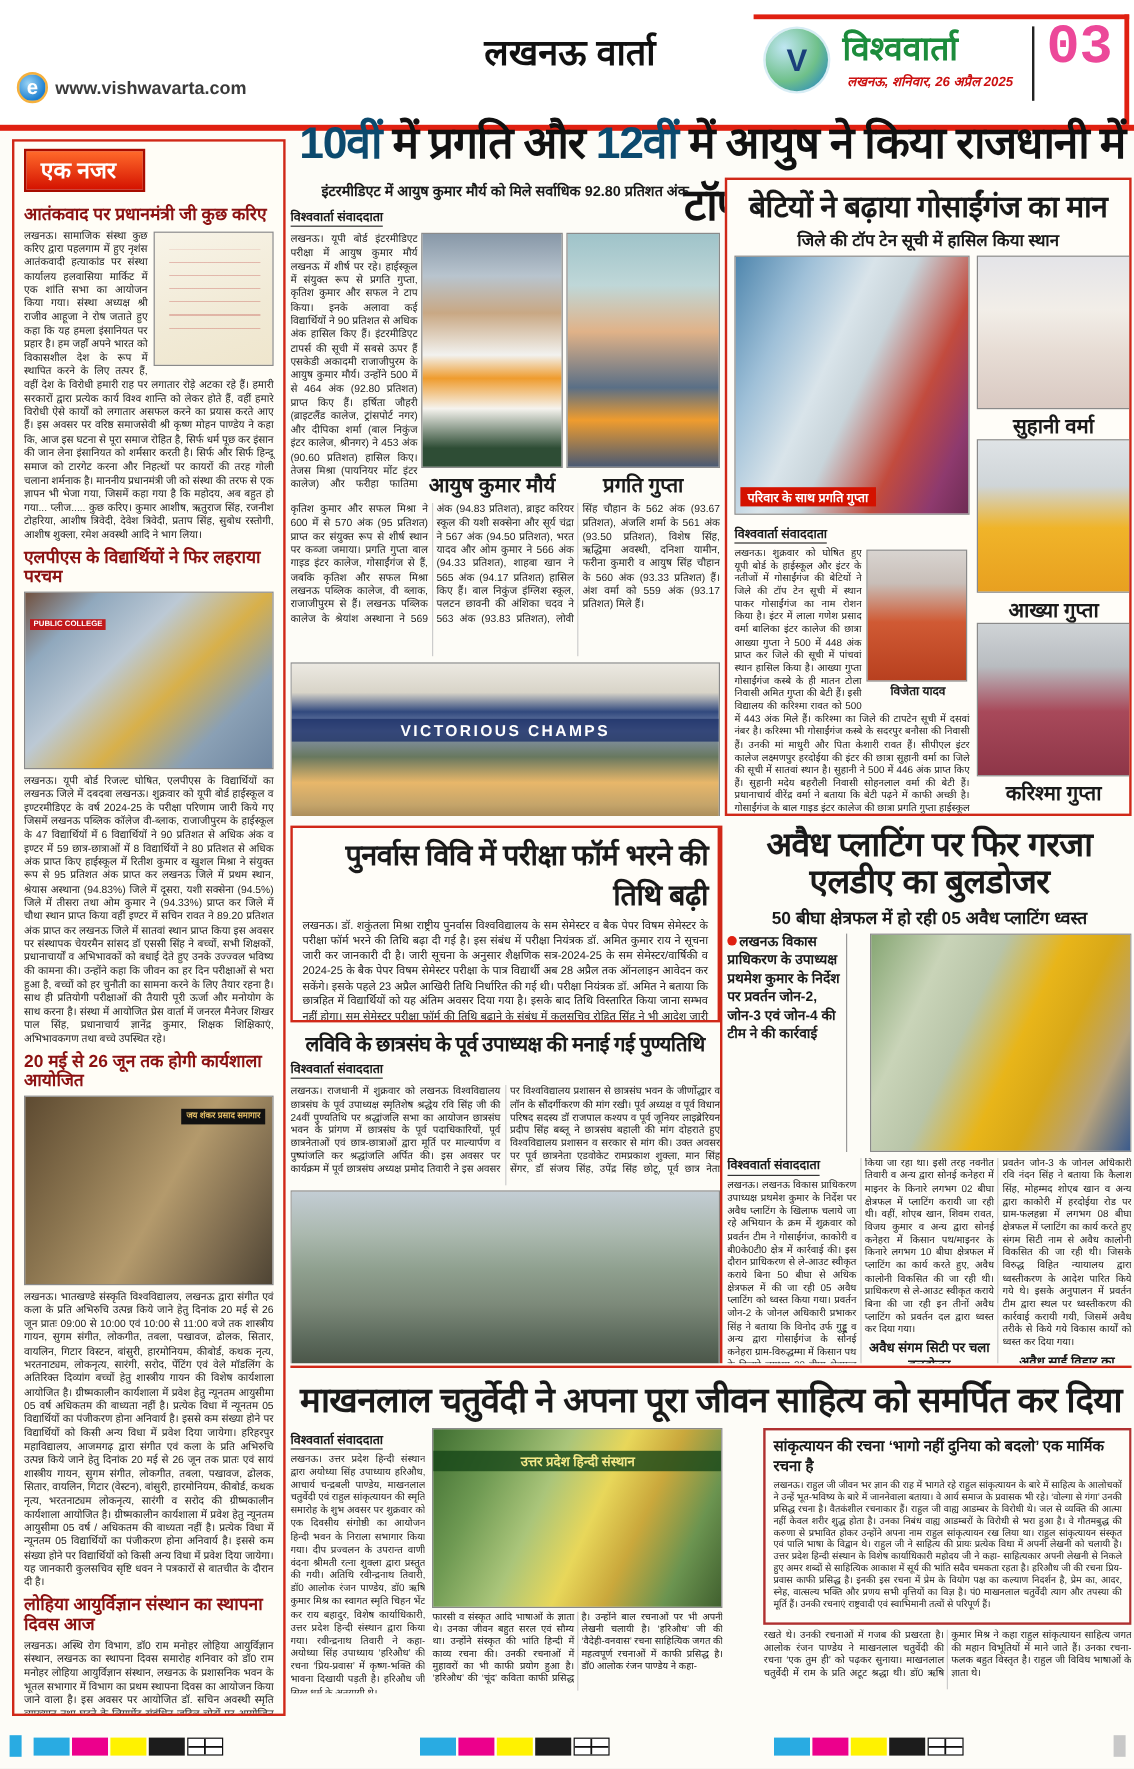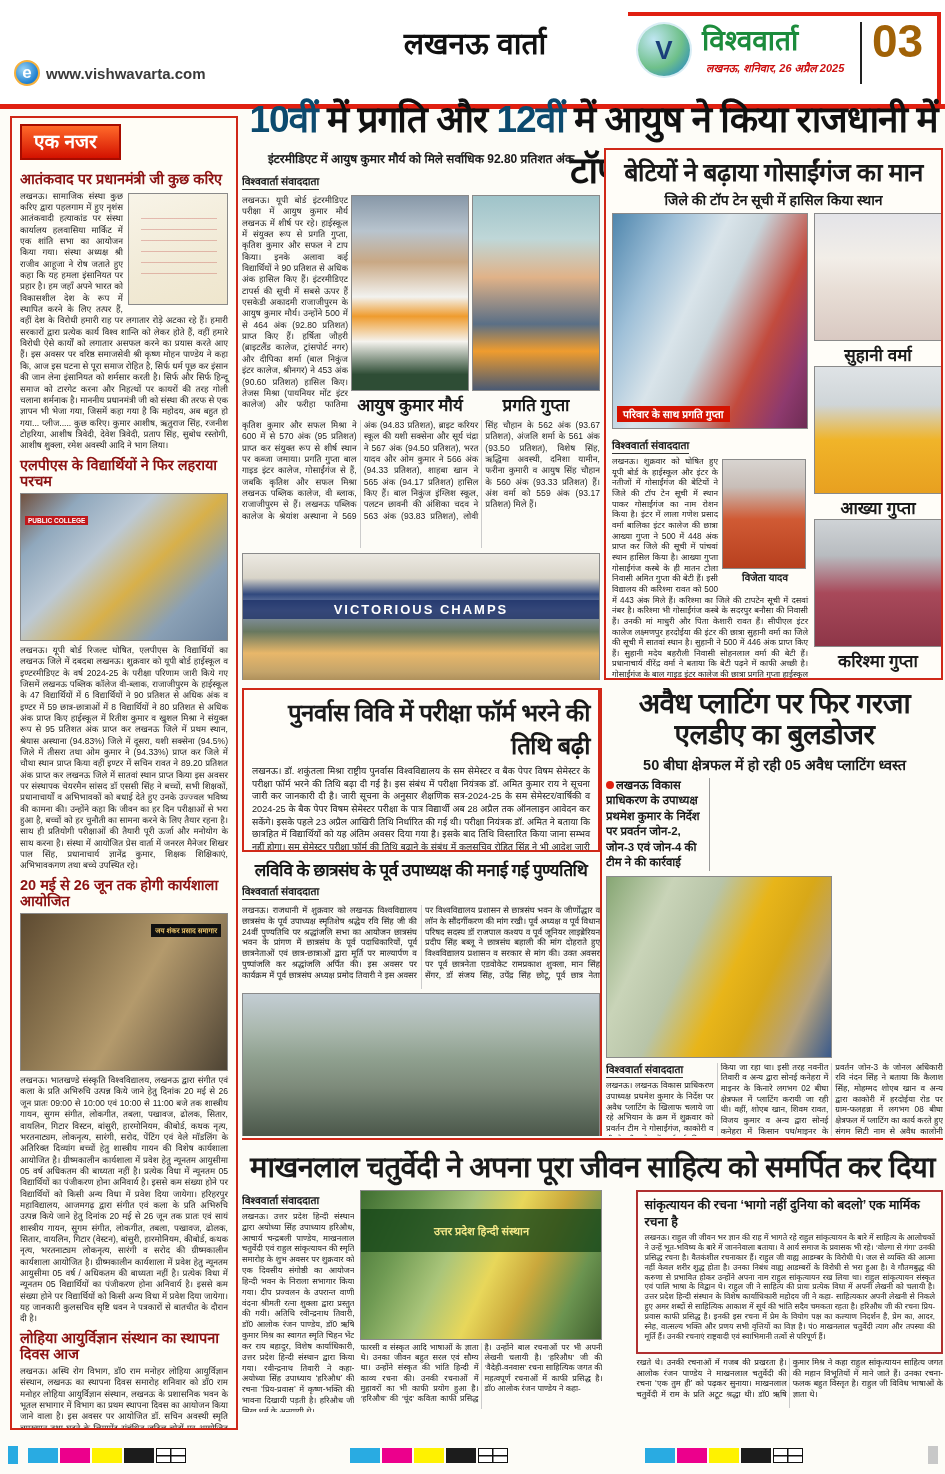--- a/index.html
+++ b/index.html
@@ -10,21 +10,21 @@
   #header { position:absolute; left:0; top:0; width:945px; height:104px; background:#fff; }
   .site { position:absolute; left:14px; top:60px; display:flex; align-items:center; gap:6px; }
   .e-icon { width:26px; height:26px; border-radius:50%; background:radial-gradient(circle at 35% 35%, #9ad4f5, #1d7fd0 70%); color:#fff; font-weight:bold; font-size:17px; display:flex; align-items:center; justify-content:center; border:2px solid #f6b03c; }
   .site-url { font-size:15px; font-weight:bold; color:#3a3a3a; }
   .center-title { position:absolute; left:310px; top:22px; width:330px; text-align:center; font-size:30px; font-weight:bold; color:#111; }
   .corner-frame { position:absolute; left:628px; top:12px; width:313px; height:92px; border-top:4px solid #e02011; border-right:4px solid #e02011; }
   .logo-circle { position:absolute; left:10px; top:8px; width:52px; height:52px; border-radius:50%; background:radial-gradient(circle at 30% 30%, #bfe6f2, #6fc08a 55%, #2b8bc0 90%); display:flex; align-items:center; justify-content:center; font-size:26px; font-weight:bold; color:#1a3f7a; box-shadow:0 0 0 2px #d8edf5; }
   .masthead { position:absolute; left:74px; top:4px; font-size:28px; font-weight:bold; color:#1c8c3c; }
   .dateline { position:absolute; left:78px; top:44px; font-size:11px; font-weight:bold; color:#cc1111;font-style:italic; }
   .pn-divider { position:absolute; left:232px; top:6px; width:2px; height:62px; background:#222; }
-  .page-number { position:absolute; left:244px; top:-2px; font-size:46px; font-weight:bold; color:#a16207; }
+  .page-number { position:absolute; left:244px; top:-2px; font-size:46px; font-weight:bold; color:#ec4899;font-family:Liberation Mono, monospace; }
   .red-rule { position:absolute; left:0; top:104px; width:945px; height:5px; background:#e02011; }
 
   
   .bodytext { font-size:8.6px; line-height:1.32; text-align:justify; color:#222; }
   .byline { display:inline-block; font-size:10.5px; font-weight:bold; border-bottom:1px solid #333; padding-bottom:1px; margin-bottom:3px; }
   .caption { font-size:17px; font-weight:bold; text-align:center; padding-top:2px; }
   .photo { border:1px solid #8a8a8a; position:relative; overflow:hidden; }
   .band { position:absolute; left:0; right:0; text-align:center; color:#fff; font-weight:bold; }
 
   
@@ -73,21 +73,21 @@
 
   
   #punarvas { position:absolute; left:242px; top:688px; width:358px; height:164px; border:2px solid #d02818; padding:5px 8px; background:#fffdf8; overflow:hidden; }
   .pu-headline { font-size:24px; font-weight:bold; text-align:right; letter-spacing:-0.5px; margin-bottom:4px; }
   .pu-body { font-size:9.2px; line-height:1.38; text-align:justify; }
 
   
   #lda { position:absolute; left:606px; top:688px; width:337px; height:448px; overflow:hidden; }
   .lda-headline { font-size:28px; font-weight:bold; text-align:center; line-height:1.12; letter-spacing:-0.5px; }
   .lda-subhead { font-size:14.5px; font-weight:bold; text-align:center; margin:3px 0 4px; }
-  .lda-media { display:flex; gap:5px;flex-direction:column; }
+  .lda-media { display:flex; gap:19px; }
   .lda-high { width:104px; font-size:11.5px; font-weight:bold; line-height:1.35; border-right:1px solid #999; padding-right:4px; }
   .red-dot { display:inline-block; width:8px; height:8px; border-radius:50%; background:#e02011; margin-right:2px; }
   .ph-jcb { width:226px; height:182px; background:linear-gradient(115deg,#86a673 0%,#c9d4b8 22%,#b8c4a8 38%,#e8b519 55%,#d8a818 68%,#b5a27d 84%,#3a5a8c 100%); }
   .lda-body { margin-top:5px; height:196px; overflow:hidden; column-count:3; column-gap:7px; column-rule:1px solid #ccc; font-size:8.2px; line-height:1.3; text-align:justify; }
   .lda-sub { font-size:11px; font-weight:bold; text-align:center; margin:3px 0; }
   .v-divider { position:absolute; left:600px; top:688px; width:2px; height:448px; background:#d02818; }
   .h-divider { position:absolute; left:242px; top:1138px; width:701px; height:2px; background:#d02818; }
 
   
   #lavivi { position:absolute; left:242px; top:858px; width:358px; height:278px; overflow:hidden; }
@@ -99,21 +99,21 @@
   #memorial { position:absolute; left:242px; top:1142px; width:701px; height:296px; overflow:hidden; }
   .mem-striprow { display:flex; height:26px; }
   .mem-tag { width:100px; background:linear-gradient(180deg,#e83a20,#c00d00); color:#fff; font-size:16px; font-weight:bold; display:flex; align-items:center; justify-content:center; }
   .mem-strip { flex:1; background:linear-gradient(180deg,#efefef,#d8d8d8); font-size:13.5px; font-weight:bold; display:flex; align-items:center; justify-content:center; color:#222; }
   .mem-headline { font-size:29px; font-weight:bold; text-align:center; height:46px; letter-spacing:-0.5px; padding-top:4px; }
   .mem-row { display:flex; gap:6px; margin-top:2px; }
   .mem-left { width:120px; }
   .mem-left .bodytext { font-size:8.2px; height:200px; overflow:hidden; }
   .mem-center { width:242px; }
   .ph-hindi { width:242px; height:150px; background:linear-gradient(115deg,#3f6e31 0%,#6f9a53 20%,#aac57a 38%,#e8d75a 54%,#caa83c 68%,#6b9450 84%,#41602f 100%); }
-  .hindi-band { top:12%; background:rgba(22,70,24,.8); color:#f5e98a; font-size:11px; padding:14px 0; }
+  .hindi-band { top:12%; background:rgba(22,70,24,.8); color:#f5e98a; font-size:11px; padding:1px 0; }
   .mem-mid-body { column-count:2; column-gap:6px; column-rule:1px solid #ccc; height:66px; overflow:hidden; font-size:8px; line-height:1.28; text-align:justify; margin-top:3px; }
   .mem-right { width:327px;margin-left:28px; }
   .mem-box { border:2px solid #b03030; padding:4px 6px; height:164px; overflow:hidden; background:#fffdf8; }
   .mem-box-headline { font-size:12.5px; font-weight:bold; margin-bottom:3px; }
   .mem-box-body { font-size:7.8px; line-height:1.27; text-align:justify; }
   .mem-bottom { column-count:2; column-gap:6px; column-rule:1px solid #ccc; height:50px; overflow:hidden; font-size:8.2px; line-height:1.28; text-align:justify; margin-top:4px; }
 
   
   .marks { position:absolute; top:1448px; display:flex; gap:2px; }
   .mk { width:30px; height:15px; }

